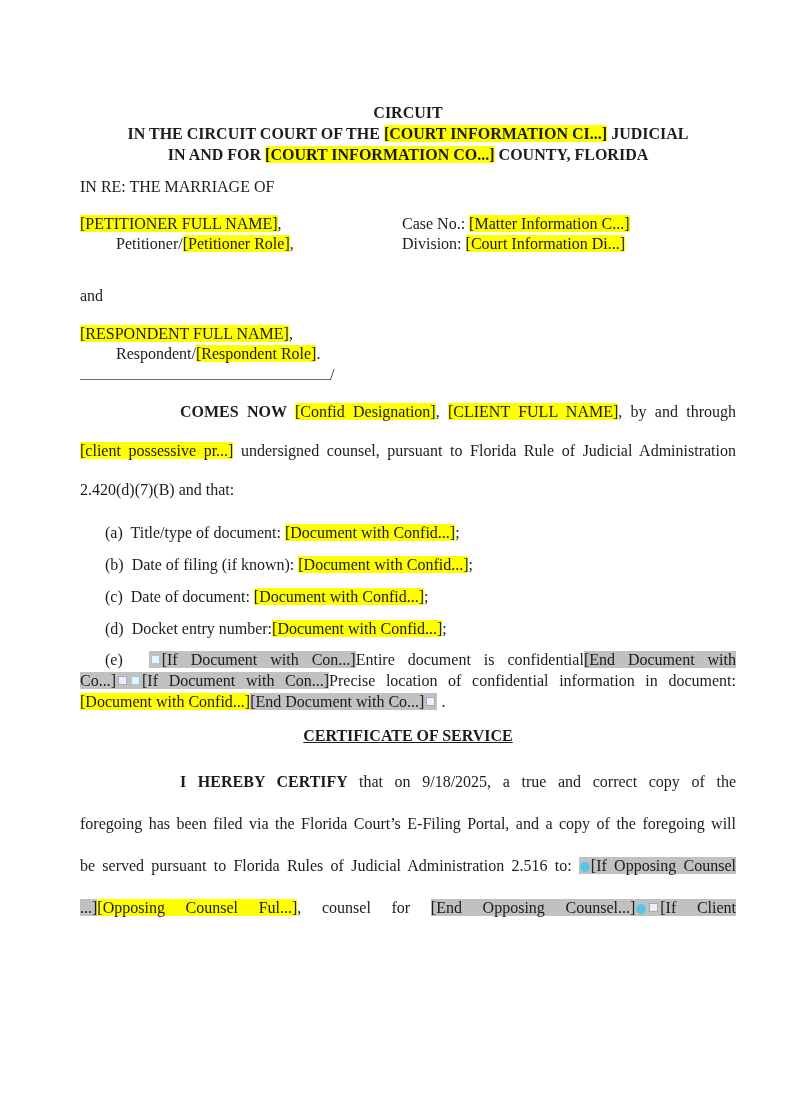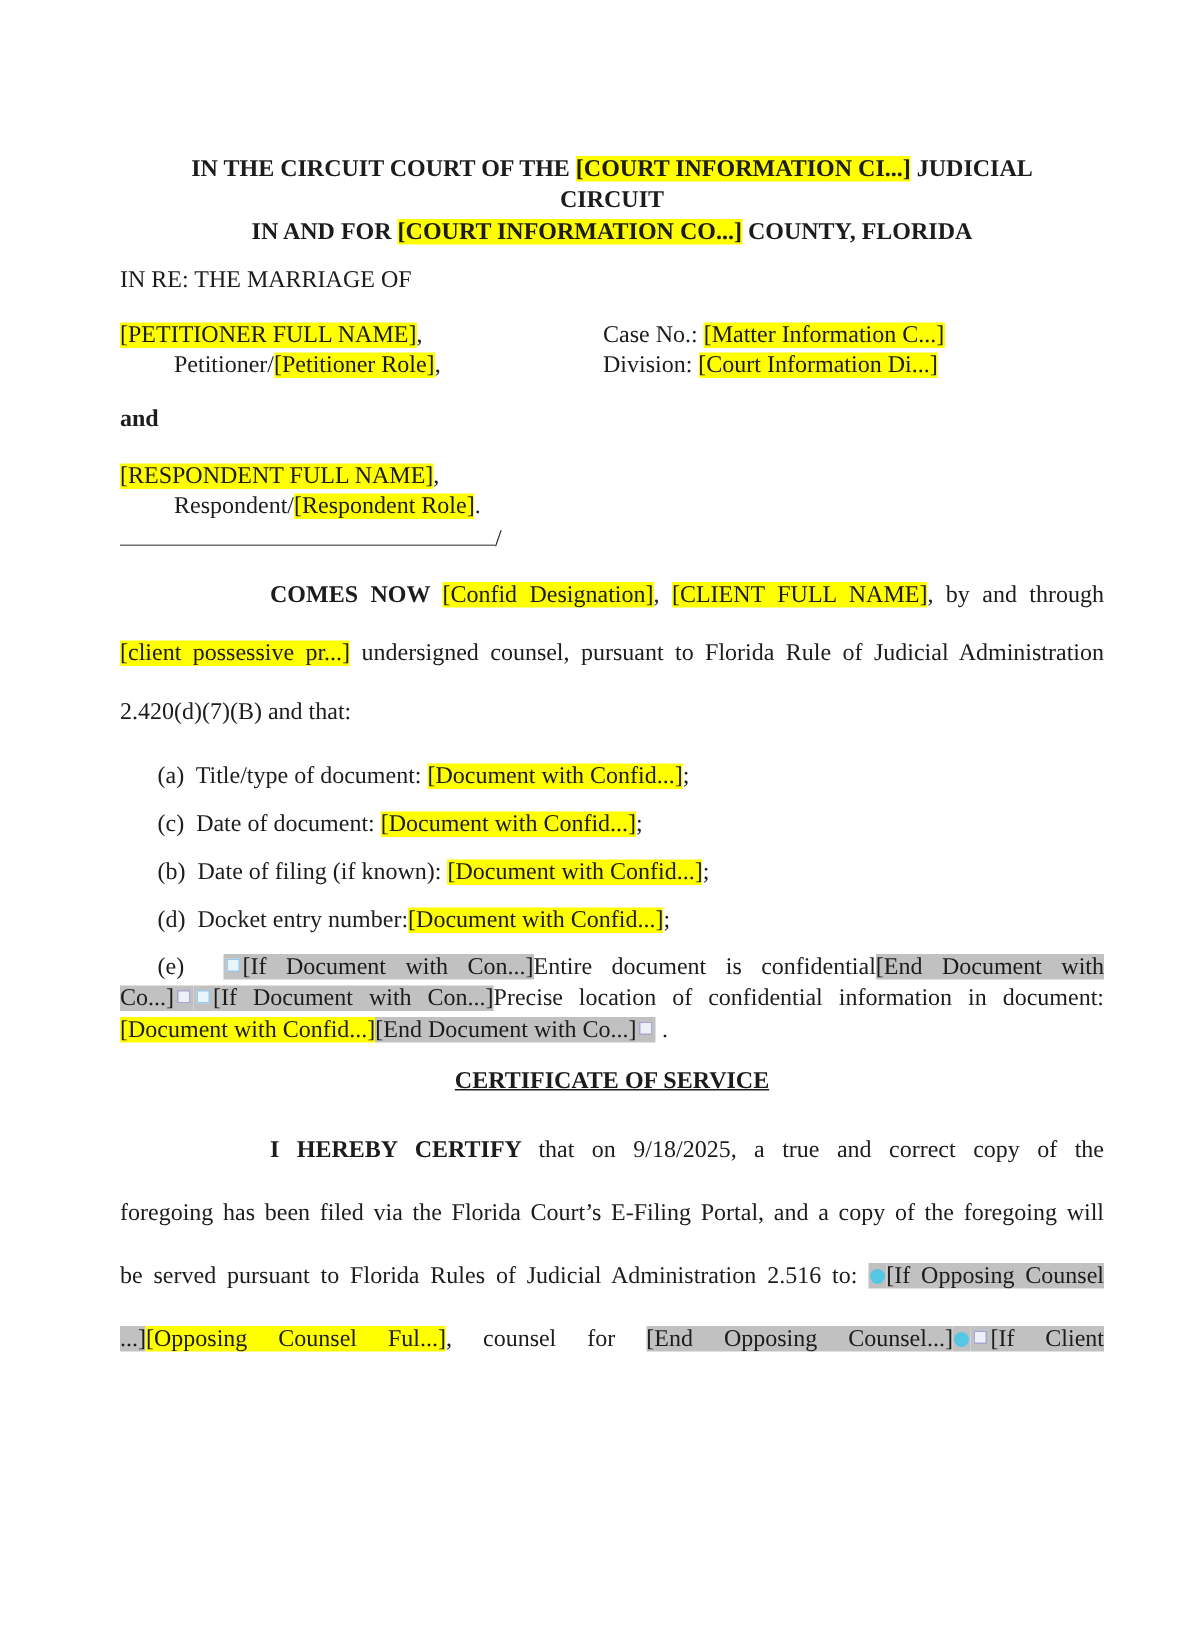--- a/index.html
+++ b/index.html
@@ -20,21 +20,21 @@
   .m.dot-cyan{width:10px;height:10px;border:0;border-radius:50%;background:var(--mk-c,#56c6e5);vertical-align:-1px;margin:0 1px;}
   .sig{display:inline-block;height:15px;border-bottom:1px solid #6f6f6f;}
 
   [data-name="header-block"]{text-align:center;line-height:21px;}
   [data-name="in-re-line"]{margin-top:12px;line-height:20px;}
   [data-name="caption-block"]{margin-top:17px;line-height:20px;}
   .caprow{display:flex;}
   .capleft{width:322px;flex:0 0 322px;}
   .capright{flex:1;}
   .caprow:nth-child(2) .capleft{padding-left:36px;box-sizing:border-box;}
-  [data-name="and-line"]{margin-top:16px;line-height:20px;font-weight:bold;}
+  [data-name="and-line"]{margin-top:32px;line-height:20px;}
   [data-name="respondent-block"]{margin-top:18px;line-height:20px;}
   [data-name="respondent-block"] .line:nth-child(2){padding-left:36px;}
   [data-name="signature-line-block"]{line-height:20px;}
   [data-name="notice-title"]{margin-top:18px;text-align:center;line-height:21px;}
   [data-name="opening-paragraph"]{margin-top:7px;line-height:39px;}
   [data-name="opening-paragraph"] .line{text-align:justify;text-align-last:justify;}
   [data-name="opening-paragraph"] .line:first-child{padding-left:100px;}
   [data-name="opening-paragraph"] .line:last-child{text-align-last:left;}
   [data-name="confidential-list"]{margin-top:8px;line-height:32px;}
   [data-name="confidential-list"] .line{padding-left:25px;}
@@ -46,22 +46,22 @@
   [data-name="certificate-paragraph"]{margin-top:15px;line-height:42px;}
   [data-name="certificate-paragraph"] .line{text-align:justify;text-align-last:justify;}
   [data-name="certificate-paragraph"] .line:first-child{padding-left:100px;}
 </style>
 </head>
 <body>
 
 <div class="page" data-name="document-page">
   <div class="doc" data-name="document-body">
       <div data-name="header-block">
+        <div class="line" data-name="court-header-line-2"><span class="run b" data-name="text-run">CIRCUIT</span></div>
         <div class="line" data-name="court-header-line-1"><span class="run b" data-name="text-run">IN THE CIRCUIT COURT OF THE </span><span class="run b hl-y" data-name="placeholder-field">[COURT INFORMATION CI...]</span><span class="run b" data-name="text-run"> JUDICIAL</span></div>
-        <div class="line" data-name="court-header-line-2"><span class="run b" data-name="text-run">CIRCUIT</span></div>
         <div class="line" data-name="court-header-line-3"><span class="run b" data-name="text-run">IN AND FOR </span><span class="run b hl-y" data-name="placeholder-field">[COURT INFORMATION CO...]</span><span class="run b" data-name="text-run"> COUNTY, FLORIDA</span></div>
       </div>
       <div data-name="in-re-line">
         <div class="line" data-name="in-re-text"><span class="run" data-name="text-run">IN RE: THE MARRIAGE OF</span></div>
       </div>
       <div data-name="caption-block">
         <div class="caprow" data-name="caption-row">
           <div class="capleft" data-name="caption-left-cell"><span class="run hl-y" data-name="placeholder-field">[PETITIONER FULL NAME]</span><span class="run" data-name="text-run">,</span></div>
           <div class="capright" data-name="caption-right-cell"><span class="run" data-name="text-run">Case No.: </span><span class="run hl-y" data-name="placeholder-field">[Matter Information C...]</span></div>
         </div>
@@ -80,22 +80,22 @@
       <div data-name="signature-line-block">
         <div class="line" data-name="caption-rule-line"><span class="sig" data-name="signature-rule-line" style="width: 250px;"></span><span class="run" data-name="text-run">/</span></div>
       </div>
       <div data-name="opening-paragraph">
         <div class="line" data-name="opening-line-1"><span class="run b" data-name="text-run">COMES NOW </span><span class="run hl-y" data-name="placeholder-field">[Confid Designation]</span><span class="run" data-name="text-run">, </span><span class="run hl-y" data-name="placeholder-field">[CLIENT FULL NAME]</span><span class="run" data-name="text-run">, by and through</span></div>
         <div class="line" data-name="opening-line-2"><span class="run hl-y" data-name="placeholder-field">[client possessive pr...]</span><span class="run" data-name="text-run"> undersigned counsel, pursuant to Florida Rule of Judicial Administration</span></div>
         <div class="line" data-name="opening-line-4"><span class="run" data-name="text-run">2.420(d)(7)(B) and that:</span></div>
       </div>
       <div data-name="confidential-list">
         <div class="line" data-name="list-item-a"><span class="run" data-name="text-run">(a)&nbsp; Title/type of document: </span><span class="run hl-y" data-name="placeholder-field">[Document with Confid...]</span><span class="run" data-name="text-run">;</span></div>
+        <div class="line" data-name="list-item-b"><span class="run" data-name="text-run">(b)&nbsp; Date of filing (if known): </span><span class="run hl-y" data-name="placeholder-field">[Document with Confid...]</span><span class="run" data-name="text-run">;</span></div>
         <div class="line" data-name="list-item-c"><span class="run" data-name="text-run">(c)&nbsp; Date of document: </span><span class="run hl-y" data-name="placeholder-field">[Document with Confid...]</span><span class="run" data-name="text-run">;</span></div>
-        <div class="line" data-name="list-item-b"><span class="run" data-name="text-run">(b)&nbsp; Date of filing (if known): </span><span class="run hl-y" data-name="placeholder-field">[Document with Confid...]</span><span class="run" data-name="text-run">;</span></div>
         <div class="line" data-name="list-item-d"><span class="run" data-name="text-run">(d)&nbsp; Docket entry number:</span><span class="run hl-y" data-name="placeholder-field">[Document with Confid...]</span><span class="run" data-name="text-run">;</span></div>
       </div>
       <div data-name="item-e-block">
         <div class="line" data-name="list-item-e-line-1"><span class="run" data-name="text-run">(e)&nbsp; </span><span class="mwrap hl-g" data-name="marker-wrap"><span class="m sq-blue" data-name="condition-toggle-marker-icon"></span></span><span class="run hl-g" data-name="placeholder-field">[If Document with Con...]</span><span class="run" data-name="text-run">Entire document is confidential</span><span class="run hl-g" data-name="placeholder-field">[End Document with</span></div>
         <div class="line" data-name="list-item-e-line-2"><span class="run hl-g" data-name="placeholder-field">Co...]</span><span class="mwrap hl-g" data-name="marker-wrap"><span class="m sq-lav" data-name="condition-toggle-marker-icon"></span></span><span class="mwrap hl-g" data-name="marker-wrap"><span class="m sq-blue" data-name="condition-toggle-marker-icon"></span></span><span class="run hl-g" data-name="placeholder-field">[If Document with Con...]</span><span class="run" data-name="text-run">Precise location of confidential information in document:</span></div>
         <div class="line" data-name="list-item-e-line-3"><span class="run hl-y" data-name="placeholder-field">[Document with Confid...]</span><span class="run hl-g" data-name="placeholder-field">[End Document with Co...]</span><span class="mwrap hl-g" data-name="marker-wrap"><span class="m sq-lav" data-name="condition-toggle-marker-icon"></span></span><span class="run" data-name="text-run"> .</span></div>
       </div>
       <div data-name="certificate-title">
         <div class="line" data-name="certificate-title-text"><span class="run b u" data-name="text-run">CERTIFICATE OF SERVICE</span></div>
       </div>

